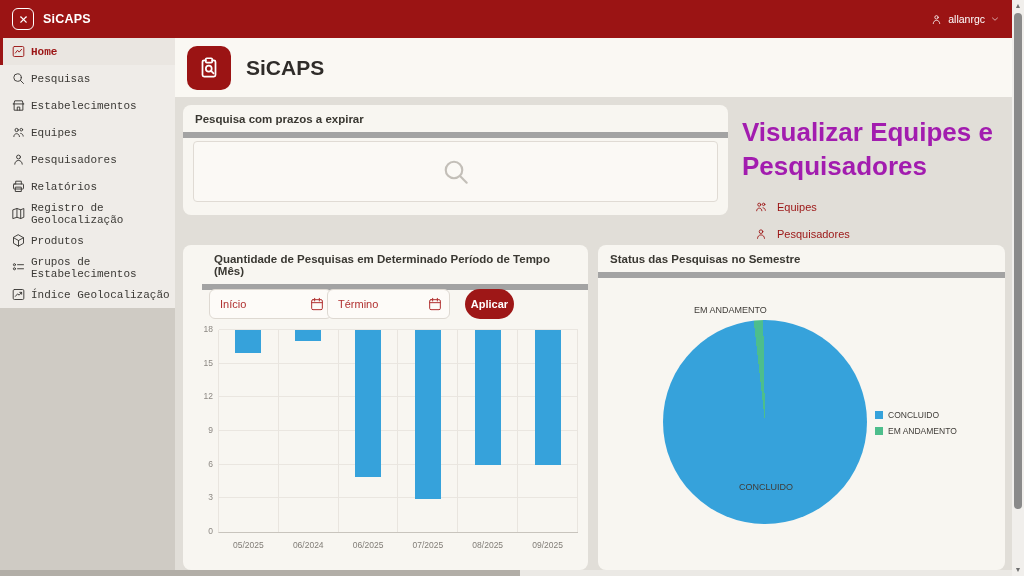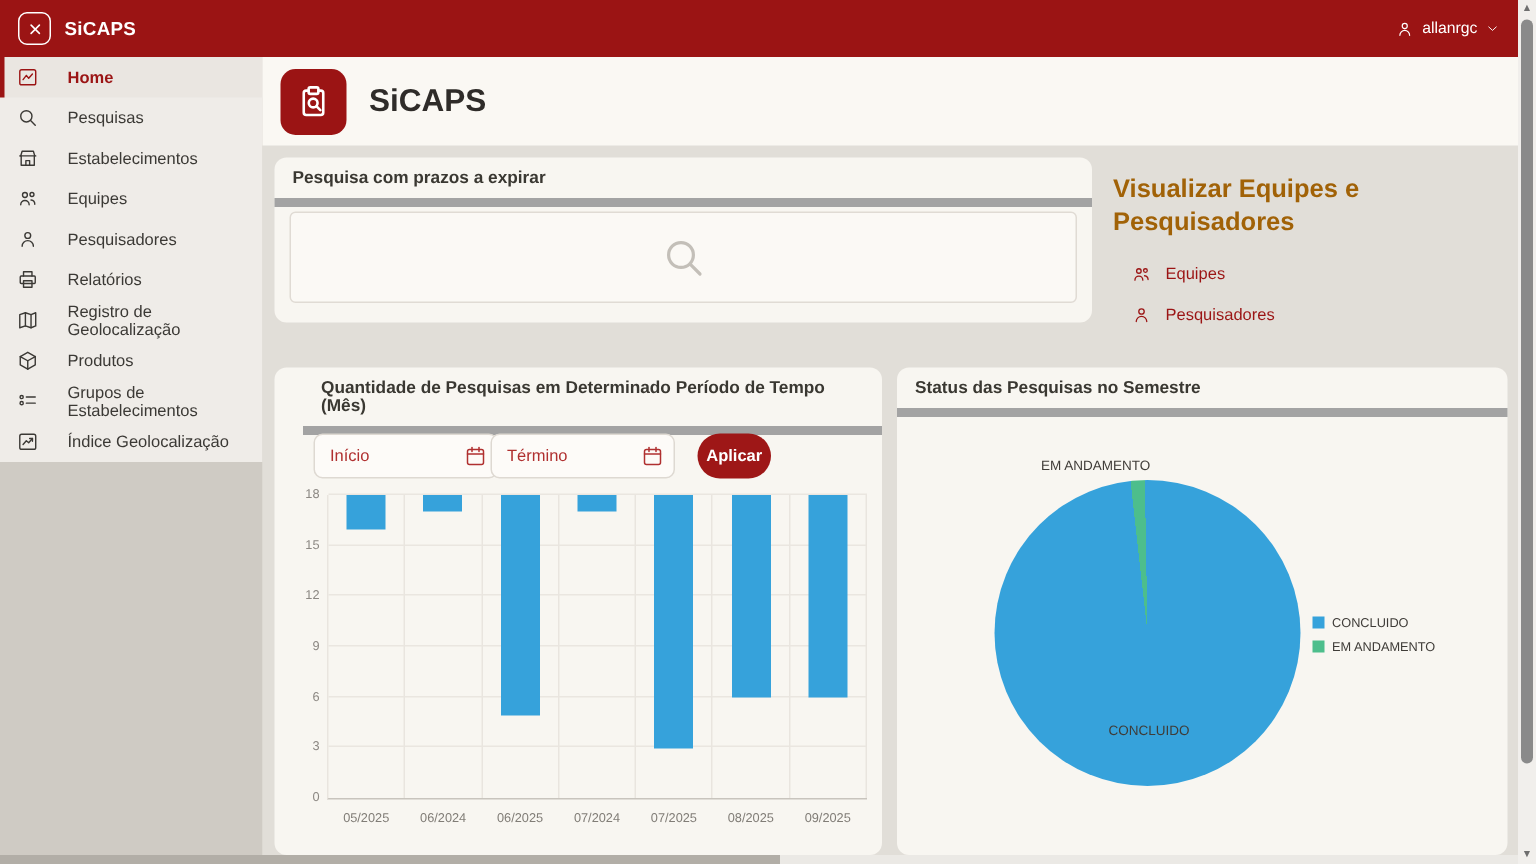--- a/index.html
+++ b/index.html
@@ -19,22 +19,22 @@
   
   .vscroll { position:absolute; left:1012px; top:0; width:12px; height:576px; background:#F1EFEC; }
   .vthumb  { position:absolute; left:2px; top:13px; width:8px; height:496px; background:#8A8A8A; border-radius:4px; }
   .varrow  { position:absolute; left:0; width:12px; height:10px; color:#6E6E6E; font-size:7px; line-height:10px; text-align:center; }
   .hscroll { position:absolute; left:0; top:570px; width:1012px; height:6px; background:#EBE9E5; }
   .hthumb  { position:absolute; left:0; top:0; width:520px; height:6px; background:#B2AEA7; }
 
   
   .sidebar { position:absolute; left:0; top:38px; width:175px; height:532px; background:#CFCBC4; }
   .side-nav { background:#EFECE8; padding:0; }
-  .side-item { height:27px; display:flex; align-items:center; gap:19px; padding-left:8px;
-               border-left:3px solid transparent; font-size:11px; color:#3B3935; cursor:pointer; }
+  .side-item { height:27px; display:flex; align-items:center; gap:5px; padding-left:8px;
+               border-left:3px solid transparent; font-size:11px; color:#3B3935; cursor:pointer;font-family:Liberation Mono, monospace; }
   .side-item.active { border-left-color:#9B1414; color:#9B1414; font-weight:600; background:#EAE6E1; }
   .side-item .icon { width:15px; height:15px; flex:0 0 15px; }
   .side-item .icon svg { width:15px; height:15px; }
 
   
   .main-bg { position:absolute; left:175px; top:38px; width:837px; height:532px; background:#E1DED8; }
   .main-header { position:absolute; left:175px; top:38px; width:837px; height:59px; background:#FAF8F3;
                  display:flex; align-items:center; padding-left:12px; gap:15px; }
   .app-badge { width:44px; height:44px; background:#9B1414; border-radius:10px; display:grid; place-items:center; color:#fff; }
   .app-badge svg { width:26px; height:26px; fill:none; stroke:#fff; stroke-width:1.6; stroke-linecap:round; stroke-linejoin:round; }
@@ -44,21 +44,21 @@
   .panel-head { padding:8px 12px 7px; font-size:11.5px; font-weight:bold; color:#3A3832; border-bottom:6px solid #a3a3a3; }
 
   
   .panel-expiring { left:183px; top:105px; width:545px; height:110px; }
   .expiring-box { position:absolute; left:10px; right:10px; top:36px; bottom:13px; background:#FBF9F5;
                   border:1px solid #E0DBD4; border-radius:4px; display:grid; place-items:center; }
   .expiring-box svg { width:32px; height:32px; fill:none; stroke:#C3BFB8; stroke-width:1.6; stroke-linecap:round; }
 
   
   .teams { position:absolute; left:742px; top:115px; width:270px; }
-  .teams h2 { font-size:17px; font-weight:bold; color:#a16207; line-height:1.32; margin-bottom:16px; }
+  .teams h2 { font-size:26px; font-weight:bold; color:#a21caf; line-height:1.32; margin-bottom:16px; }
   .team-link { display:flex; align-items:center; gap:9px; font-size:11px; color:#9B1414; margin:0 0 13px 12px; cursor:pointer; }
   .team-link .icon { width:14px; height:14px; }
   .team-link .icon svg { width:14px; height:14px; }
 
   
   .panel-bar { left:183px; top:245px; width:405px; height:325px;padding-left:19px; }
   .controls { position:absolute; left:10px; top:44px; height:30px; }
   .input-wrap { position:absolute; top:0; width:123px; height:30px; }
   .date-input { width:100%; height:100%; border:1px solid #DED9D2; border-radius:6px; background:#FDFBF8;
                 padding:0 26px 0 10px; font-size:11px; color:#B03030; font-family:"Liberation Sans", sans-serif; }
@@ -320,24 +320,20 @@
       </div>
       <div class="slot">
         <div class="bar" style="height: 11.2778px; background: rgb(54, 162, 219);"></div>
         <div class="xlabel">06/2024</div>
       </div>
       <div class="slot">
         <div class="bar" style="height: 146.611px; background: rgb(54, 162, 219);"></div>
         <div class="xlabel">06/2025</div>
       </div>
       <div class="slot">
-        <div class="bar" style="height: 11.2778px; background: rgb(54, 162, 219);"></div>
-        <div class="xlabel">07/2024</div>
-      </div>
-      <div class="slot">
         <div class="bar" style="height: 169.167px; background: rgb(54, 162, 219);"></div>
         <div class="xlabel">07/2025</div>
       </div>
       <div class="slot">
         <div class="bar" style="height: 135.333px; background: rgb(54, 162, 219);"></div>
         <div class="xlabel">08/2025</div>
       </div>
       <div class="slot">
         <div class="bar" style="height: 135.333px; background: rgb(54, 162, 219);"></div>
         <div class="xlabel">09/2025</div>

